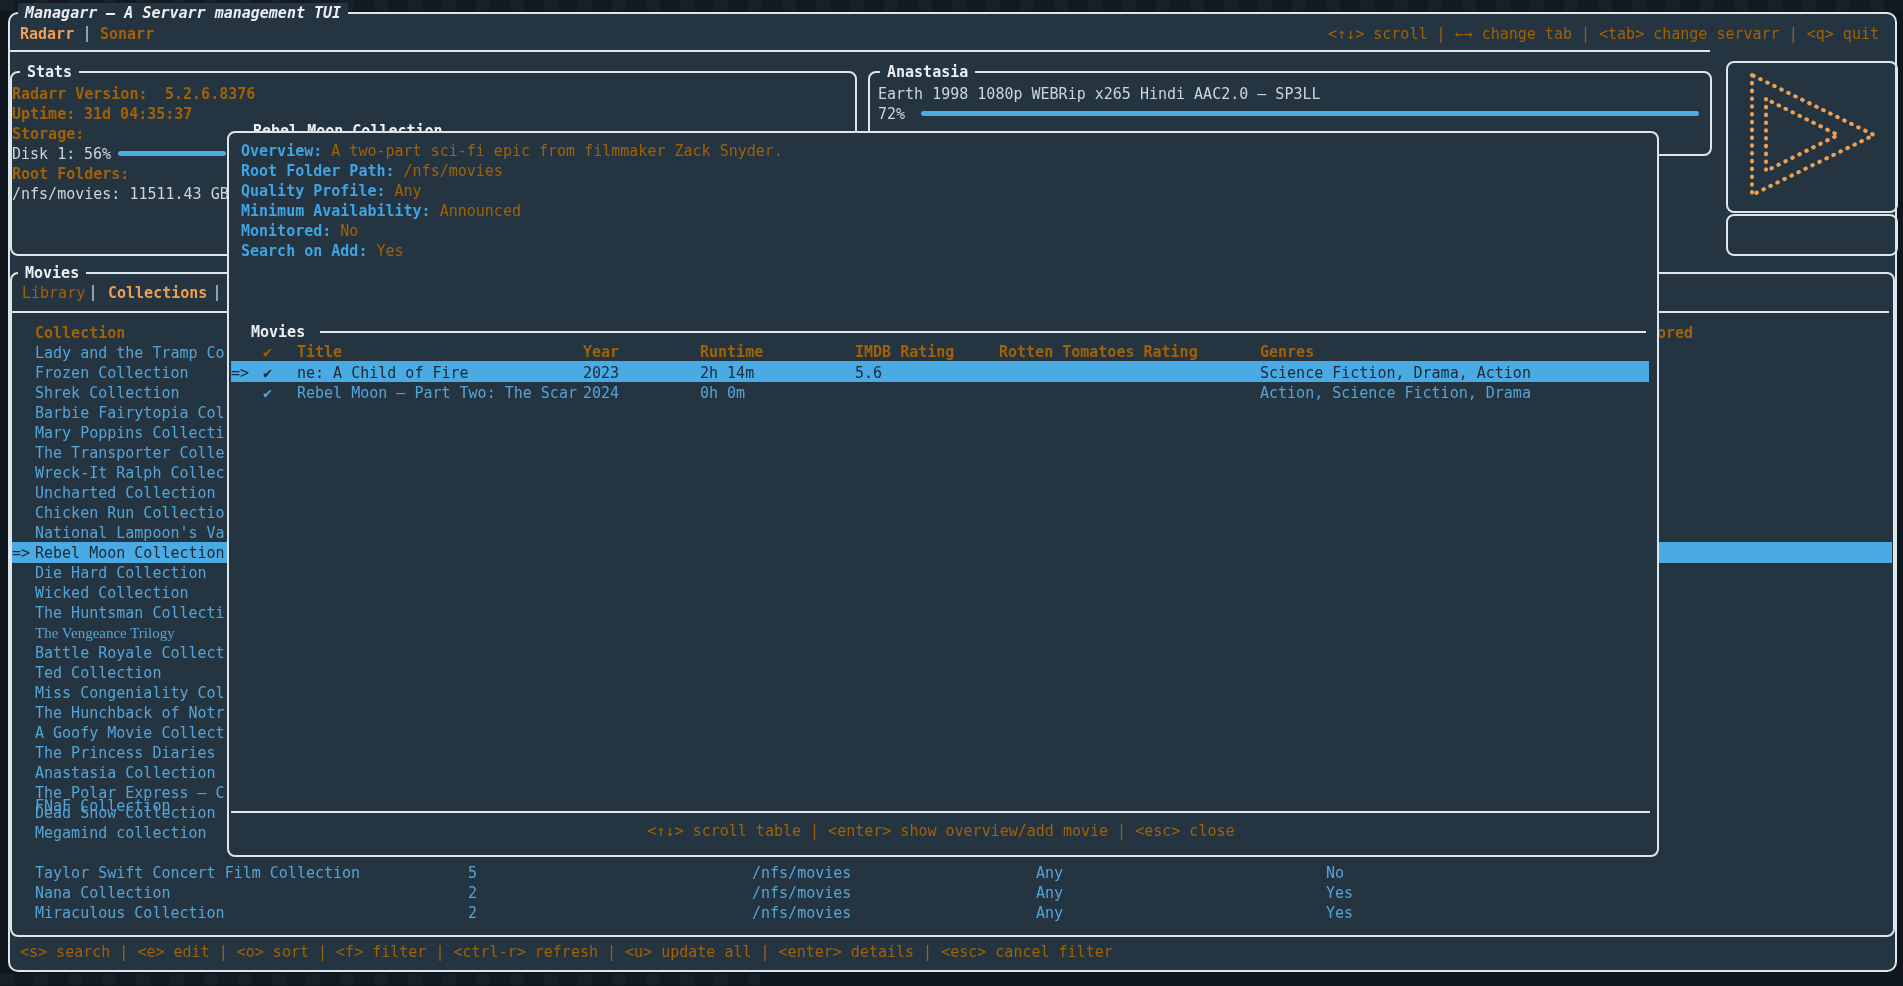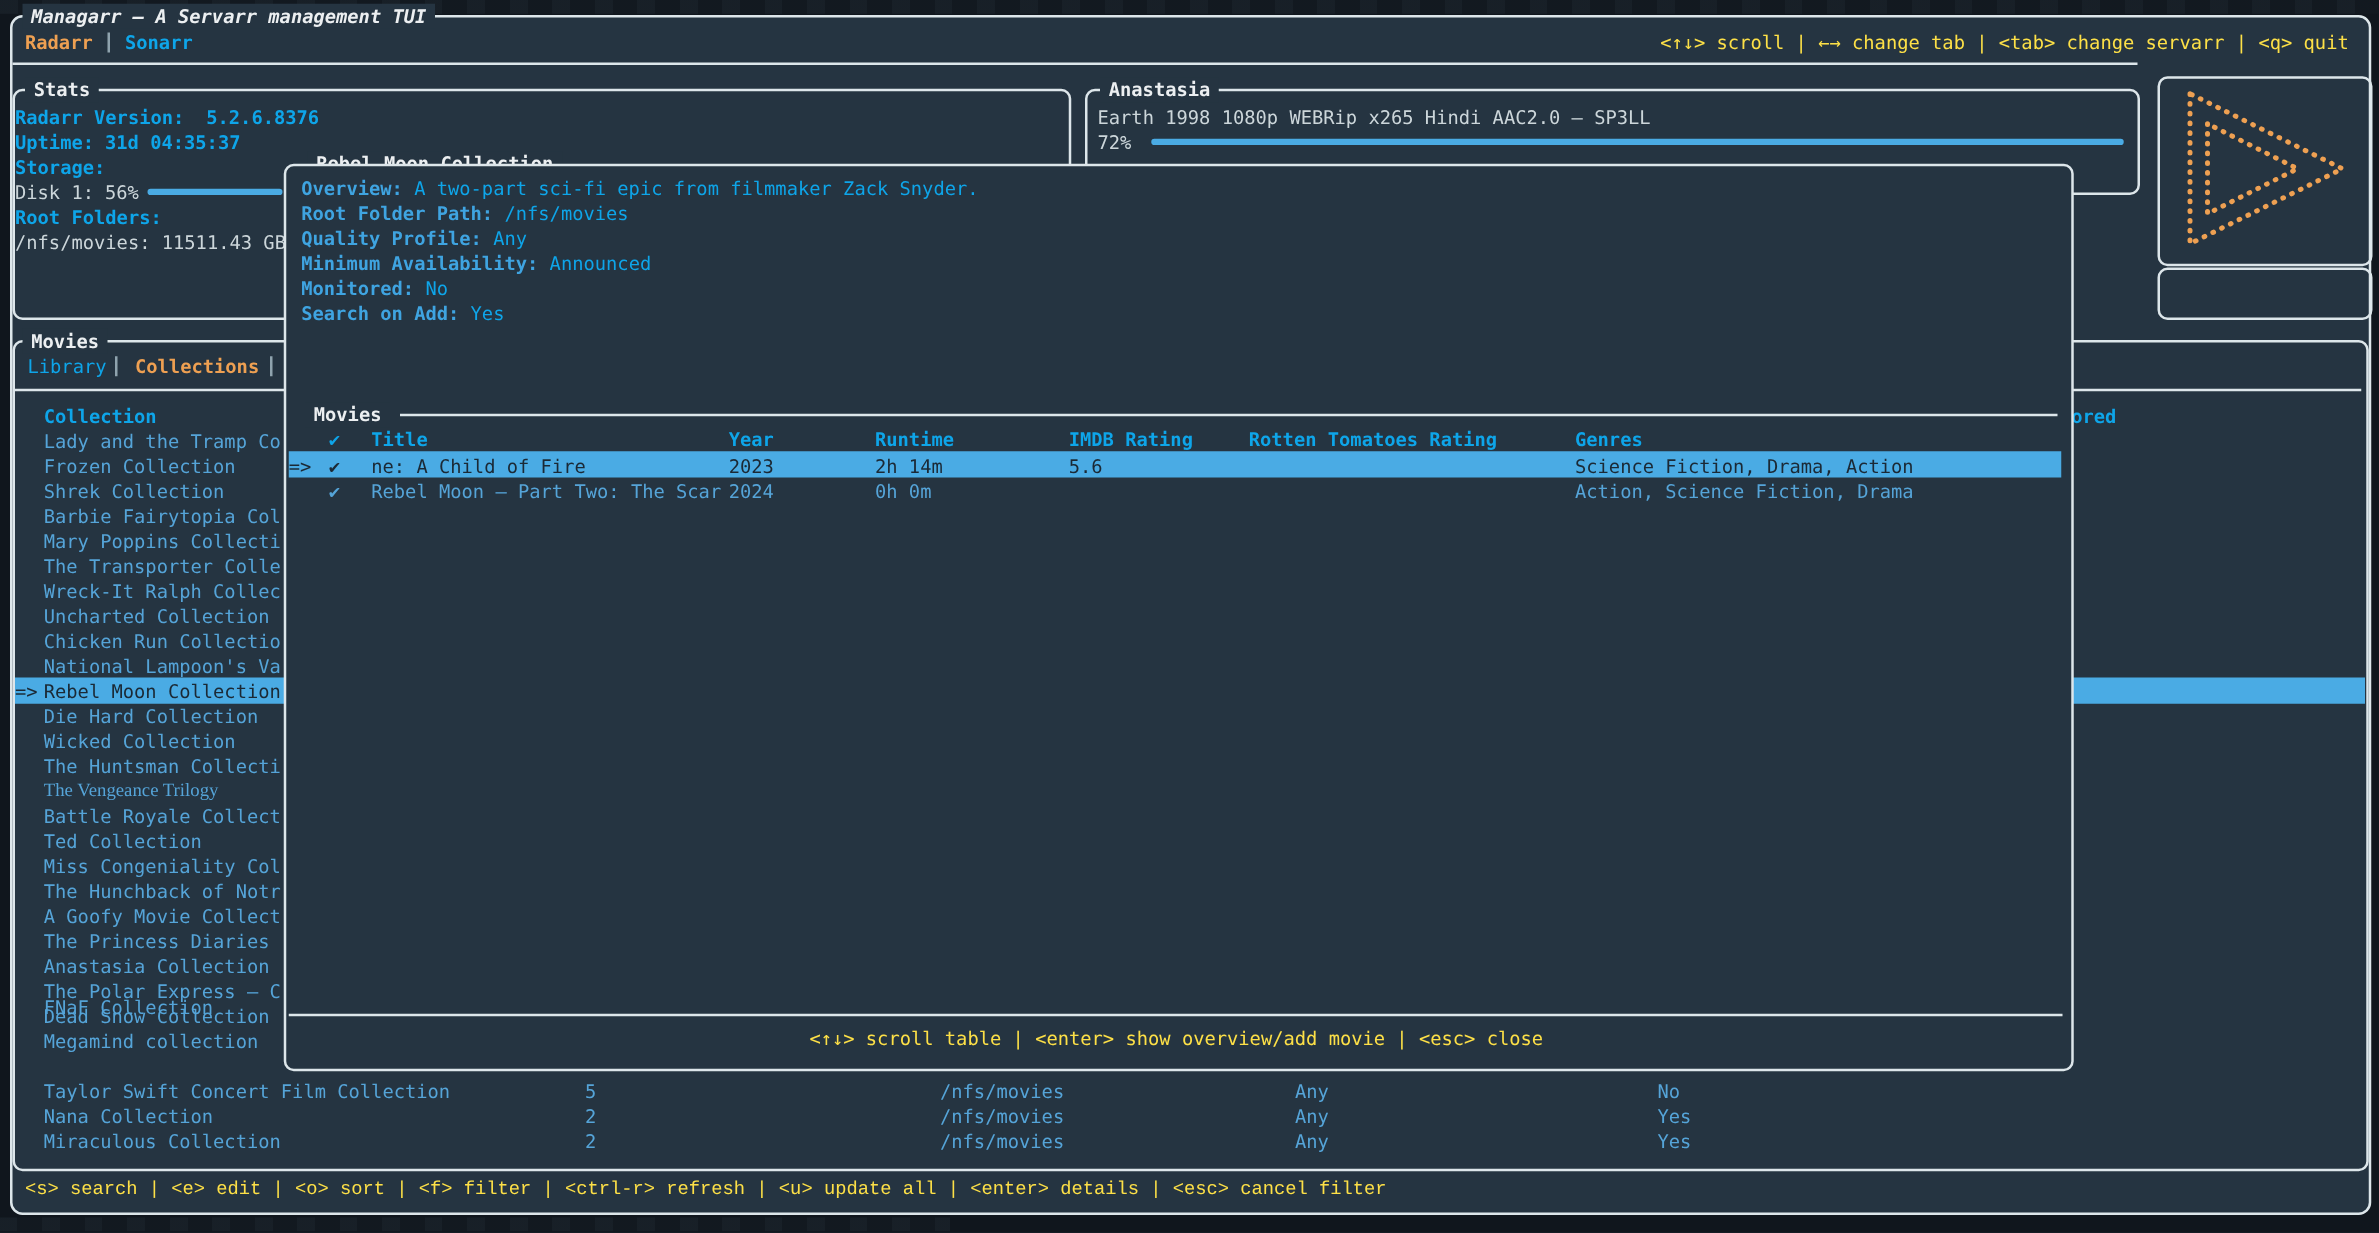--- a/index.html
+++ b/index.html
@@ -1,24 +1,24 @@
 <!DOCTYPE html>
 <html><head>
 <meta charset="utf-8">
 <style>
   html,body{margin:0;padding:0;background:#10161d;}
   body{width:1903px;height:986px;position:relative;overflow:hidden;
        font-family:"DejaVu Sans Mono",monospace;font-size:15px;line-height:20px;}
   .abs{position:absolute;white-space:pre;}
   .bold{font-weight:bold;}
-  .white{color:#0ea5e9;}
+  .white{color:#a16207;}
   .dim{color:#ccd6da;}
   .blue{color:#55a4d8;}
   .cyan{color:#3fa4e1;font-weight:bold;}
-  .helpb{color:#fde047;}
+  .helpb{color:#a16207;}
   .orange{color:#eea052;font-weight:bold;}
   .dark{color:#1b2935;}
   .magenta{color:#c157c9;font-weight:bold;font-style:italic;}
   .inside{position:absolute;left:8px;top:12px;width:1885px;height:956px;
           background:#253441;border:2px solid #dde6ea;border-radius:10px;}
   .panel{position:absolute;border:2px solid #dde6ea;border-radius:8px;background:transparent;}
   .ptitle{position:absolute;background:#253441;padding:0 7px;font-weight:bold;color:#eceff1;white-space:pre;z-index:3;}
   .hline{position:absolute;border-top:2px solid #dde6ea;height:0;}
   .vsep{position:absolute;width:2px;height:16px;background:#8fa3ae;}
   .gauge{position:absolute;height:5px;border-radius:3px;background:#4aabe4;}
@@ -116,21 +116,21 @@
     <div class="abs blue" style="left: 35px; top: 803px;">Dead Snow Collection</div>
     <div class="abs blue" style="left: 35px; top: 823px;">Megamind collection</div>
     <div class="abs blue" style="left: 35px; top: 796px;">FNaF Collection</div>
   </div>
 <div id="bottom-rows">
     <div class="abs " style="left: 0px; top: 0px;"><div class="abs blue" style="left: 35px; top: 863px;">Taylor Swift Concert Film Collection</div><div class="abs blue" style="left: 468px; top: 863px;">5</div><div class="abs blue" style="left: 752px; top: 863px;">/nfs/movies</div><div class="abs blue" style="left: 1036px; top: 863px;">Any</div><div class="abs blue" style="left: 1326px; top: 863px;">No</div></div>
     <div class="abs " style="left: 0px; top: 0px;"><div class="abs blue" style="left: 35px; top: 883px;">Nana Collection</div><div class="abs blue" style="left: 468px; top: 883px;">2</div><div class="abs blue" style="left: 752px; top: 883px;">/nfs/movies</div><div class="abs blue" style="left: 1036px; top: 883px;">Any</div><div class="abs blue" style="left: 1326px; top: 883px;">Yes</div></div>
     <div class="abs " style="left: 0px; top: 0px;"><div class="abs blue" style="left: 35px; top: 903px;">Miraculous Collection</div><div class="abs blue" style="left: 468px; top: 903px;">2</div><div class="abs blue" style="left: 752px; top: 903px;">/nfs/movies</div><div class="abs blue" style="left: 1036px; top: 903px;">Any</div><div class="abs blue" style="left: 1326px; top: 903px;">Yes</div></div>
   </div>
 
-<div class="abs helpb" style="left:20px;top:942px;font-family:Liberation Mono, monospace;">&lt;s&gt; search | &lt;e&gt; edit | &lt;o&gt; sort | &lt;f&gt; filter | &lt;ctrl-r&gt; refresh | &lt;u&gt; update all | &lt;enter&gt; details | &lt;esc&gt; cancel filter</div>
+<div class="abs helpb" style="left:20px;top:942px;">&lt;s&gt; search | &lt;e&gt; edit | &lt;o&gt; sort | &lt;f&gt; filter | &lt;ctrl-r&gt; refresh | &lt;u&gt; update all | &lt;enter&gt; details | &lt;esc&gt; cancel filter</div>
 
 <div class="modal"></div>
 <div class="ptitle" style="left:246px;top:121px;">Rebel Moon Collection</div>
 <div id="modal-fields" class="abs" style="left:0;top:0;z-index:11;"><div class="abs " style="left: 241px; top: 141px; white-space: pre;"><span class="cyan">Overview: </span><span class="white">A two-part sci-fi epic from filmmaker Zack Snyder.</span></div><div class="abs " style="left: 241px; top: 161px; white-space: pre;"><span class="cyan">Root Folder Path: </span><span class="white">/nfs/movies</span></div><div class="abs " style="left: 241px; top: 181px; white-space: pre;"><span class="cyan">Quality Profile: </span><span class="white">Any</span></div><div class="abs " style="left: 241px; top: 201px; white-space: pre;"><span class="cyan">Minimum Availability: </span><span class="white">Announced</span></div><div class="abs " style="left: 241px; top: 221px; white-space: pre;"><span class="cyan">Monitored: </span><span class="white">No</span></div><div class="abs " style="left: 241px; top: 241px; white-space: pre;"><span class="cyan">Search on Add: </span><span class="white">Yes</span></div></div>
 <div class="ptitle" style="left:244px;top:322px;z-index:11;">Movies</div>
 <div class="hline" style="left:320px;top:331px;width:1326px;z-index:11;"></div>
 <div id="modal-table" class="abs" style="left:0;top:0;z-index:11;"><div class="abs white bold" style="left: 263px; top: 342px;">✔</div><div class="abs white bold" style="left: 297px; top: 342px;">Title</div><div class="abs white bold" style="left: 583px; top: 342px;">Year</div><div class="abs white bold" style="left: 700px; top: 342px;">Runtime</div><div class="abs white bold" style="left: 855px; top: 342px;">IMDB Rating</div><div class="abs white bold" style="left: 999px; top: 342px;">Rotten Tomatoes Rating</div><div class="abs white bold" style="left: 1260px; top: 342px;">Genres</div><div class="abs hl" style="left: 231px; top: 361px; width: 1418px;"></div><div class="abs " style="left: 0px; top: 0px;"><div class="abs dark" style="left: 231px; top: 363px;">=&gt;</div><div class="abs dark" style="left: 263px; top: 363px;">✔</div><div class="abs dark" style="left: 297px; top: 363px;">ne: A Child of Fire</div><div class="abs dark" style="left: 583px; top: 363px;">2023</div><div class="abs dark" style="left: 700px; top: 363px;">2h 14m</div><div class="abs dark" style="left: 855px; top: 363px;">5.6</div><div class="abs dark" style="left: 1260px; top: 363px;">Science Fiction, Drama, Action</div></div><div class="abs " style="left: 0px; top: 0px;"><div class="abs blue" style="left: 263px; top: 383px;">✔</div><div class="abs blue" style="left: 297px; top: 383px;">Rebel Moon – Part Two: The Scar</div><div class="abs blue" style="left: 583px; top: 383px;">2024</div><div class="abs blue" style="left: 700px; top: 383px;">0h 0m</div><div class="abs blue" style="left: 1260px; top: 383px;">Action, Science Fiction, Drama</div></div></div>
 <div class="hline" style="left:231px;top:811px;width:1419px;z-index:11;"></div>
 <div class="abs helpb" style="left:227px;top:821px;width:1428px;text-align:center;z-index:11;">&lt;↑↓&gt; scroll table | &lt;enter&gt; show overview/add movie | &lt;esc&gt; close</div>
 

